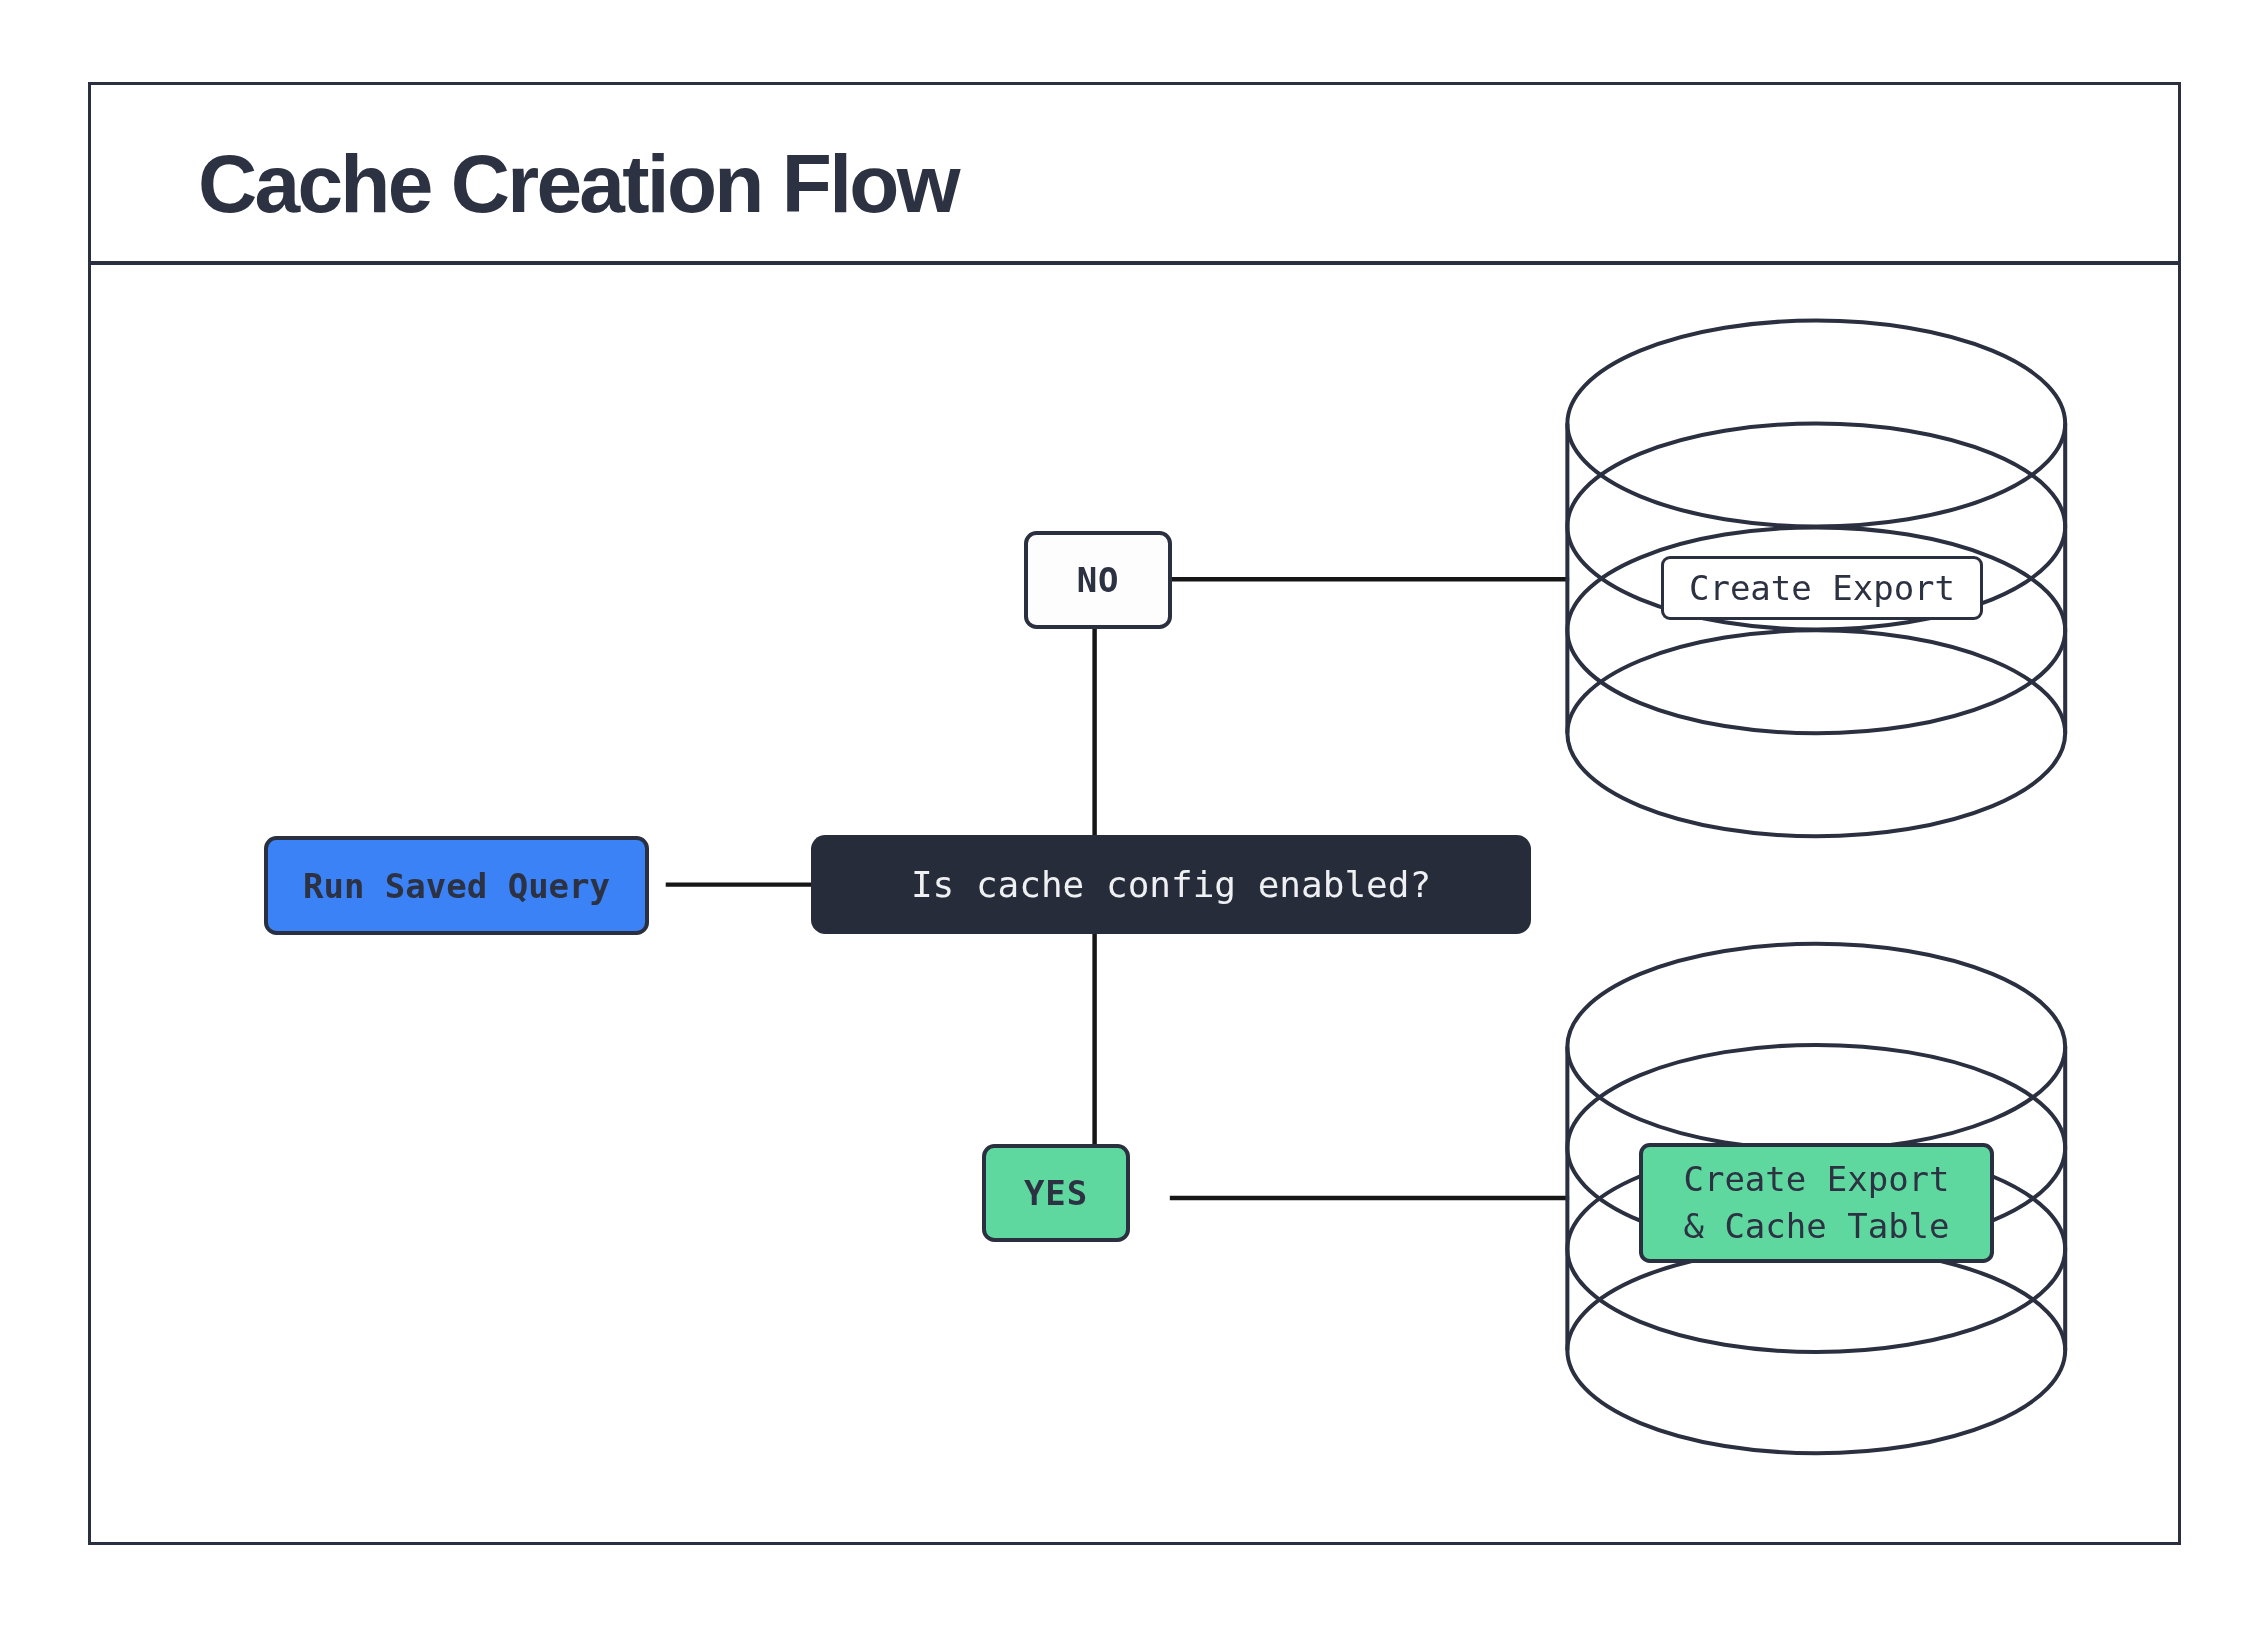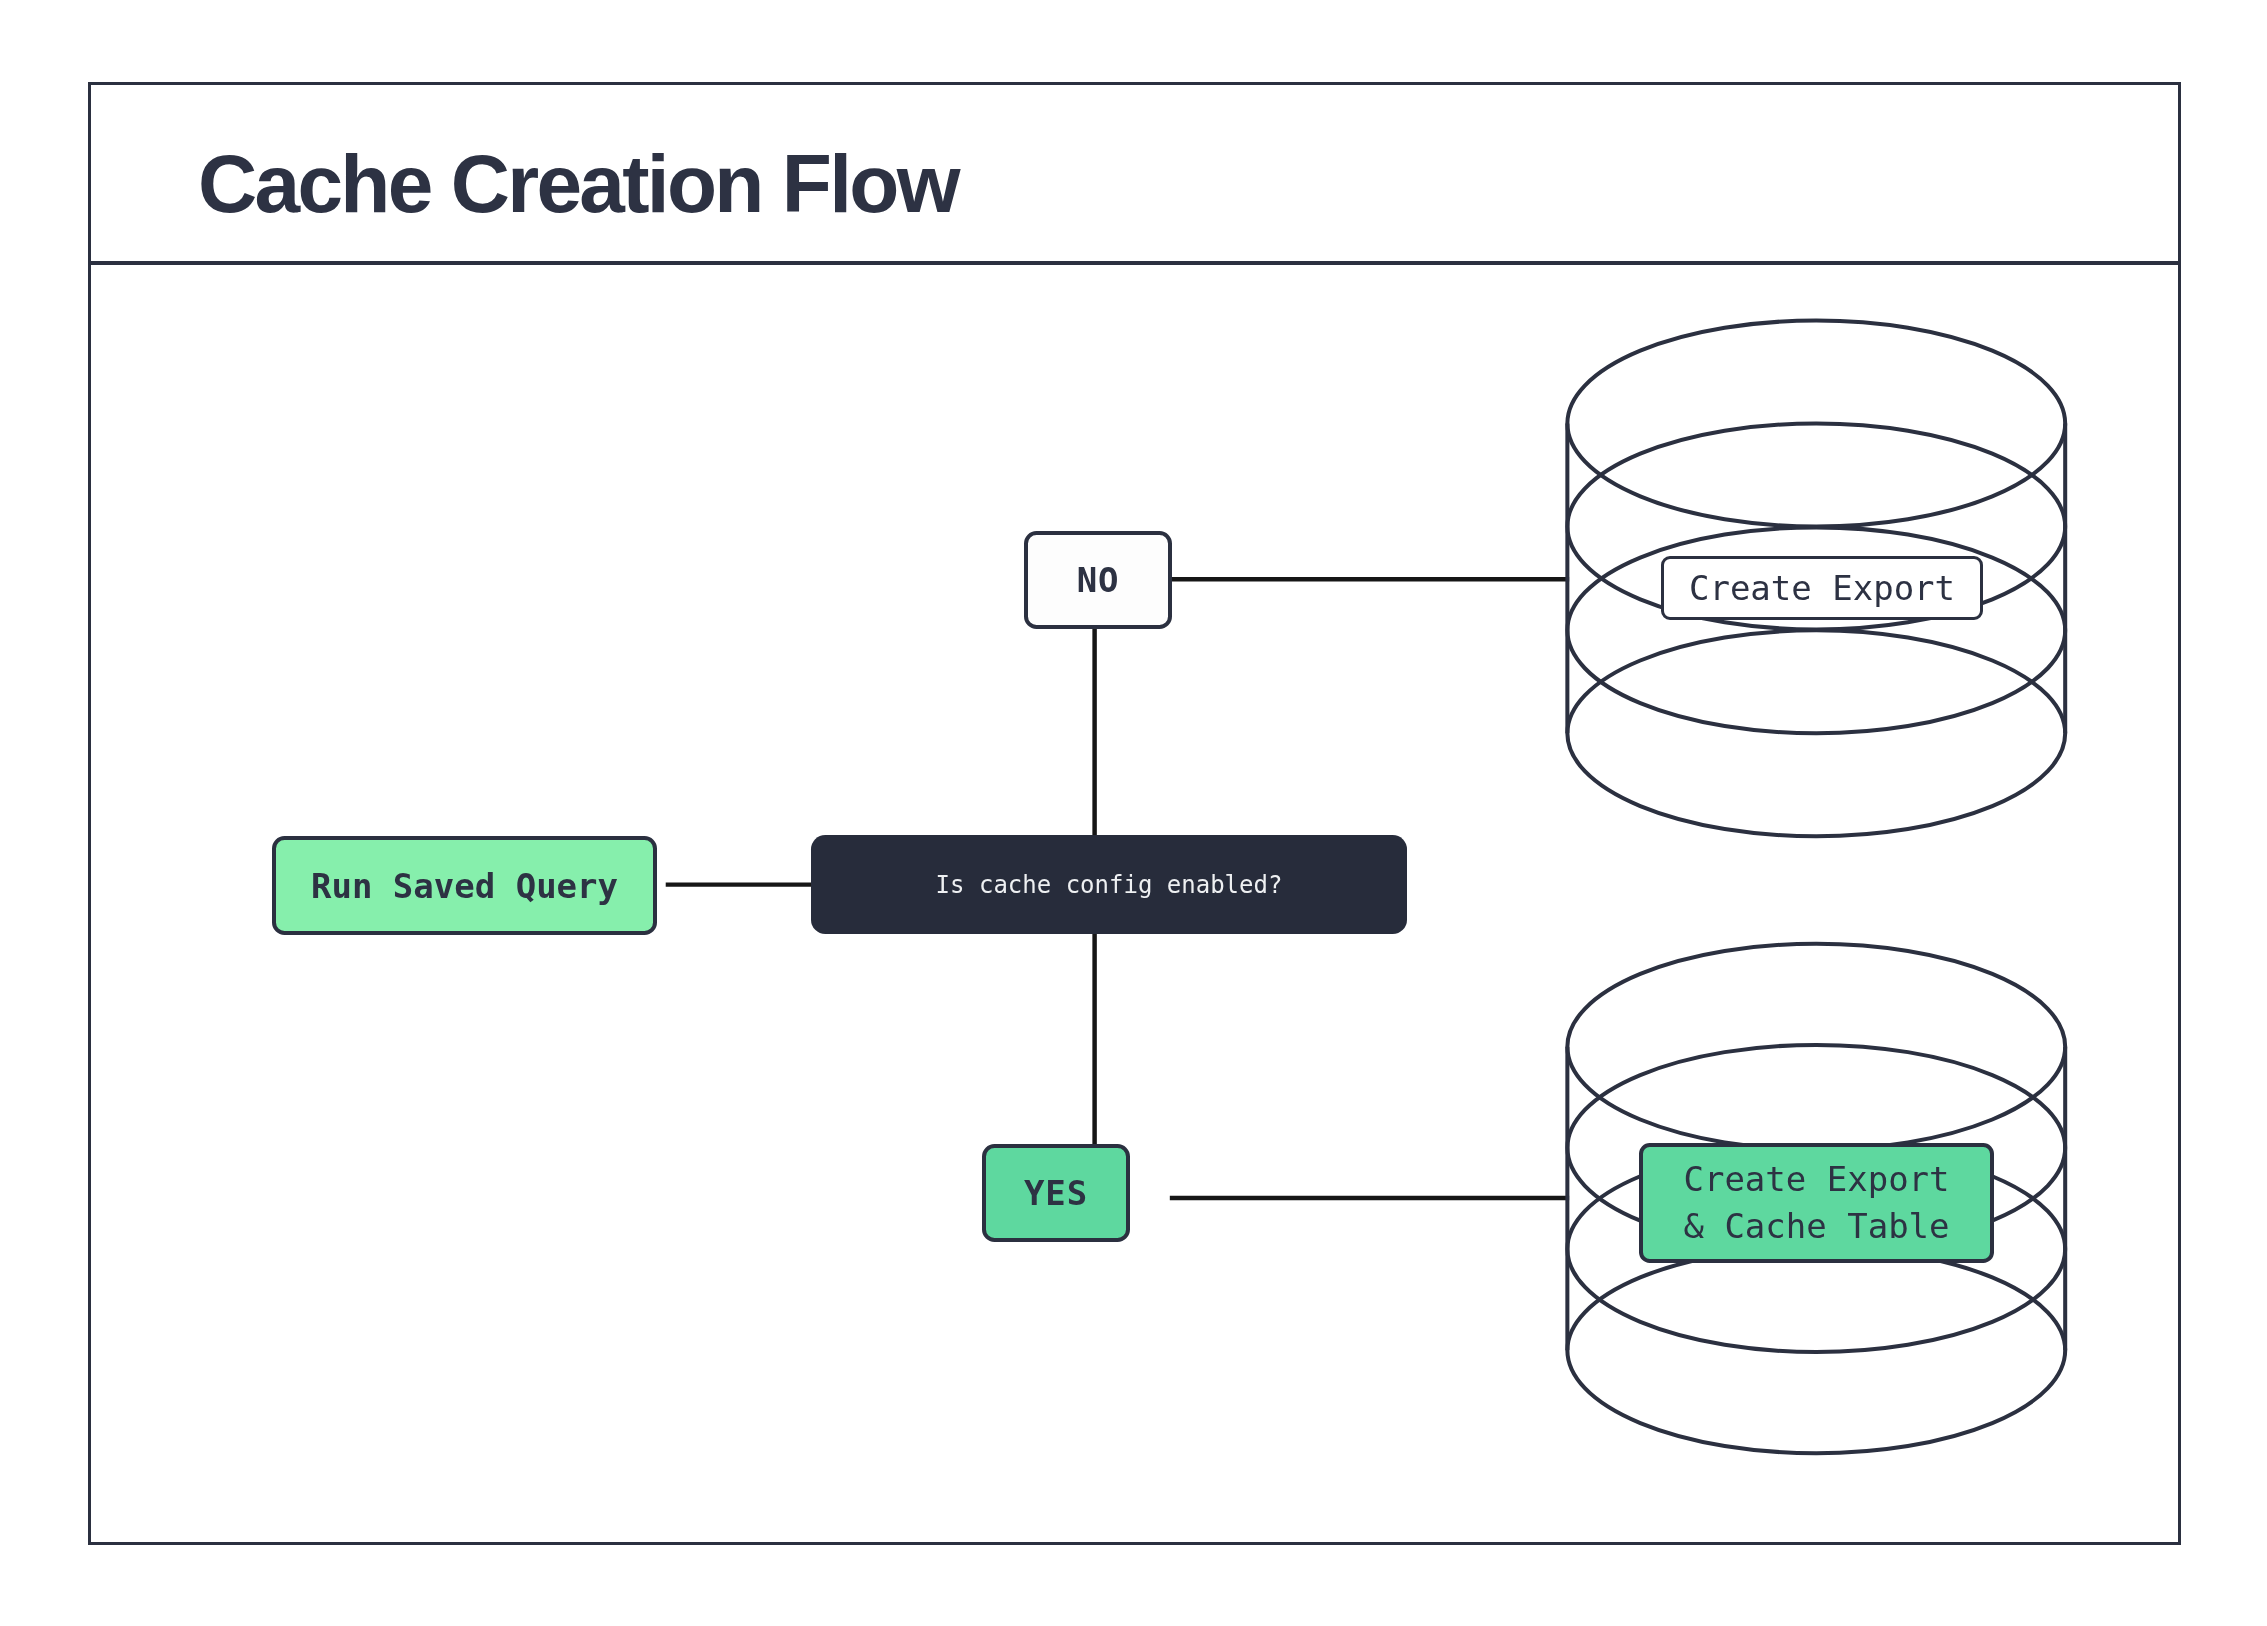--- a/index.html
+++ b/index.html
@@ -59,39 +59,39 @@
     position: absolute;
     box-sizing: border-box;
     display: flex;
     align-items: center;
     justify-content: center;
     font-family: "DejaVu Sans Mono", "Liberation Mono", monospace;
     color: #2d3243;
     text-align: right;
   }
   .node.start {
-    left: 272px;
+    left: 264px;
     top: 836px;
     width: 385px;
     height: 99px;
-    background: #86efac;
+    background: #3b82f6;
     border: 4.5px solid #2b3040;
     border-radius: 12.5px;
     font-size: 34px;
     font-weight: bold;
   }
   .node.decision {
     left: 811px;
     top: 835px;
-    width: 596px;
+    width: 720px;
     height: 99px;
     background: #272c3b;
     border-radius: 14.3px;
     color: #eef0f2;
-    font-size: 24px;
+    font-size: 36px;
     font-weight: normal;
   }
   .node.branch {
     width: 148px;
     height: 98px;
     border: 4.5px solid #2b3040;
     border-radius: 12.5px;
     font-size: 34px;
     font-weight: bold;
     letter-spacing: 0.9px;

